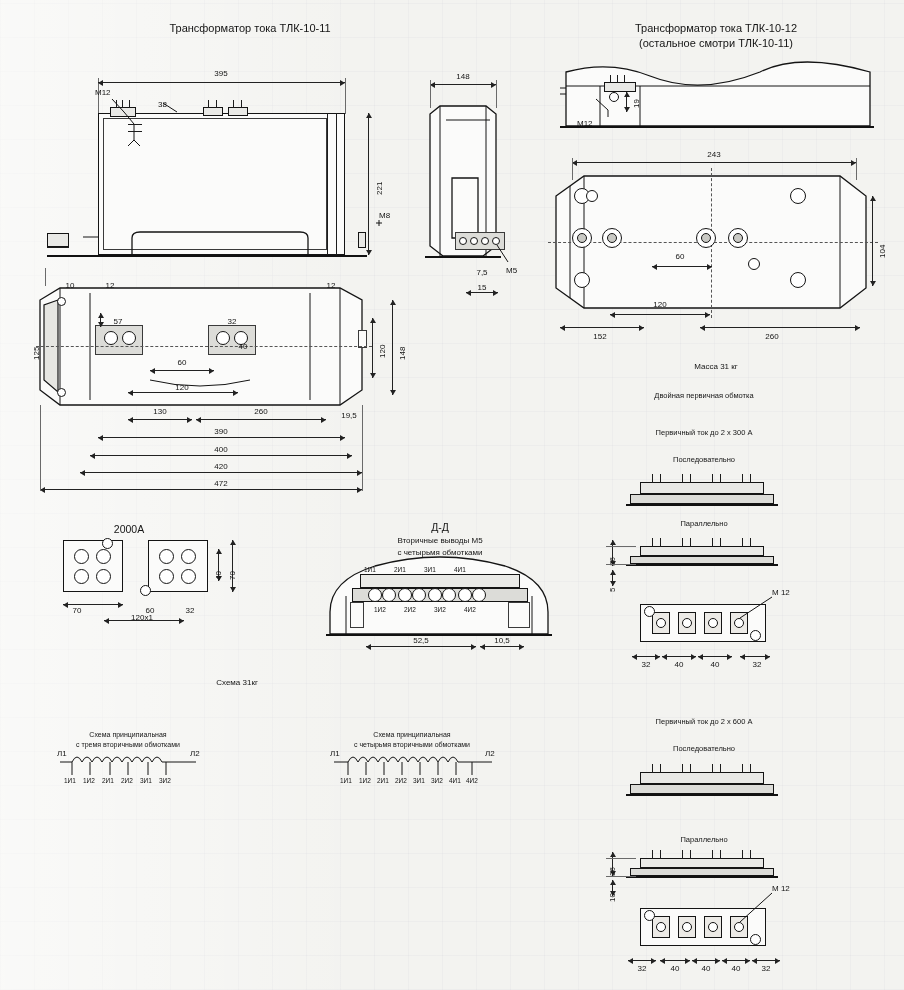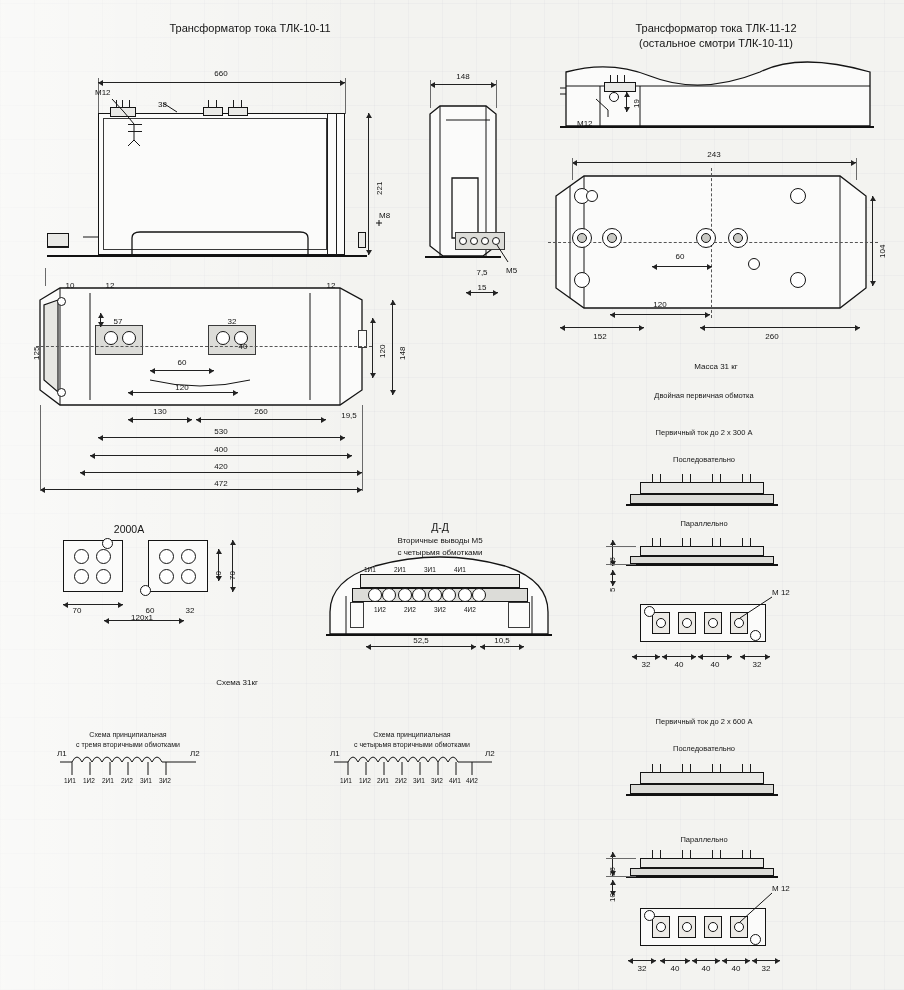--- a/index.html
+++ b/index.html
@@ -48,27 +48,27 @@
   .stg{stroke:#141414;fill:#e6e6e2;stroke-width:1.2;}
   .cen{position:absolute;height:0;border-top:1px dashed #555;}
   .cenv{position:absolute;width:0;border-left:1px dashed #555;}
 </style>
 </head>
 <body>
 
 <div id="sheet">
 
   <div class="t ttl c" style="left:250px;top:22px;">Трансформатор тока ТЛК-10-11</div>
-  <div class="t ttl c" style="left:716px;top:22px;">Трансформатор тока ТЛК-11-12</div>
+  <div class="t ttl c" style="left:716px;top:22px;">Трансформатор тока ТЛК-10-12</div>
   <div class="t ttl c" style="left:716px;top:37px;">(остальное смотри ТЛК-10-11)</div>
 
   <div class="ext" style="left:98px;top:78px;height:36px;"></div>
   <div class="ext" style="left:345px;top:78px;height:36px;"></div>
   <div class="dim" style="left:98px;top:82px;width:247px;"></div>
-  <div class="t c" style="left:221px;top:69px;">660</div>
+  <div class="t c" style="left:221px;top:69px;">395</div>
 
   <div class="box" style="left:98px;top:113px;width:247px;height:142px;"></div>
   <div class="box light" style="left:103px;top:118px;width:224px;height:132px;"></div>
   <div class="ln v" style="left:327px;top:113px;height:142px;"></div>
   <div class="ln v" style="left:336px;top:113px;height:142px;"></div>
 
   <div class="box fill" style="left:110px;top:107px;width:26px;height:10px;"></div>
   <div class="box fill" style="left:203px;top:107px;width:20px;height:9px;"></div>
   <div class="box fill" style="left:228px;top:107px;width:20px;height:9px;"></div>
   <div class="ln v" style="left:116px;top:100px;height:8px;"></div>
@@ -146,21 +146,21 @@
   <div class="dimv" style="left:392px;top:300px;height:95px;"></div>
   <div class="t rot" style="left:398px;top:360px;transform:rotate(-90deg);">148</div>
 
   <div class="dim" style="left:128px;top:419px;width:64px;"></div>
   <div class="t c" style="left:160px;top:407px;">130</div>
   <div class="dim" style="left:196px;top:419px;width:130px;"></div>
   <div class="t c" style="left:261px;top:407px;">260</div>
   <div class="t c" style="left:349px;top:411px;">19,5</div>
 
   <div class="dim" style="left:98px;top:437px;width:247px;"></div>
-  <div class="t c" style="left:221px;top:427px;">530</div>
+  <div class="t c" style="left:221px;top:427px;">390</div>
   <div class="dim" style="left:90px;top:455px;width:262px;"></div>
   <div class="t c" style="left:221px;top:445px;">400</div>
   <div class="dim" style="left:80px;top:472px;width:282px;"></div>
   <div class="t c" style="left:221px;top:462px;">420</div>
   <div class="dim" style="left:40px;top:489px;width:322px;"></div>
   <div class="t c" style="left:221px;top:479px;">472</div>
 
   <div class="ext" style="left:40px;top:405px;height:86px;"></div>
   <div class="ext" style="left:362px;top:405px;height:86px;"></div>
 

